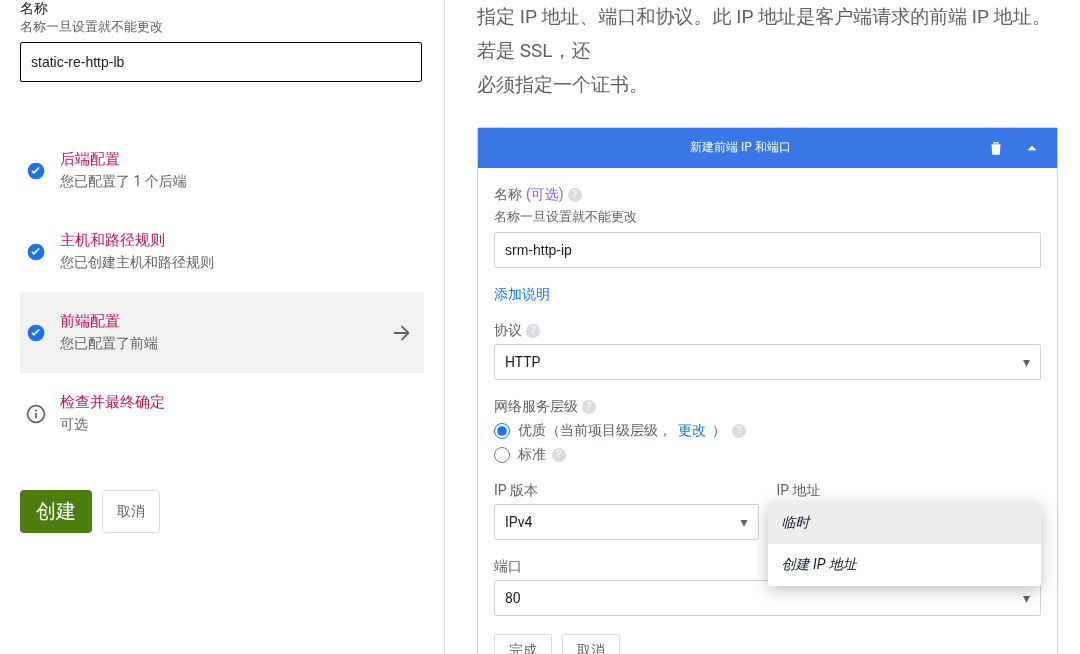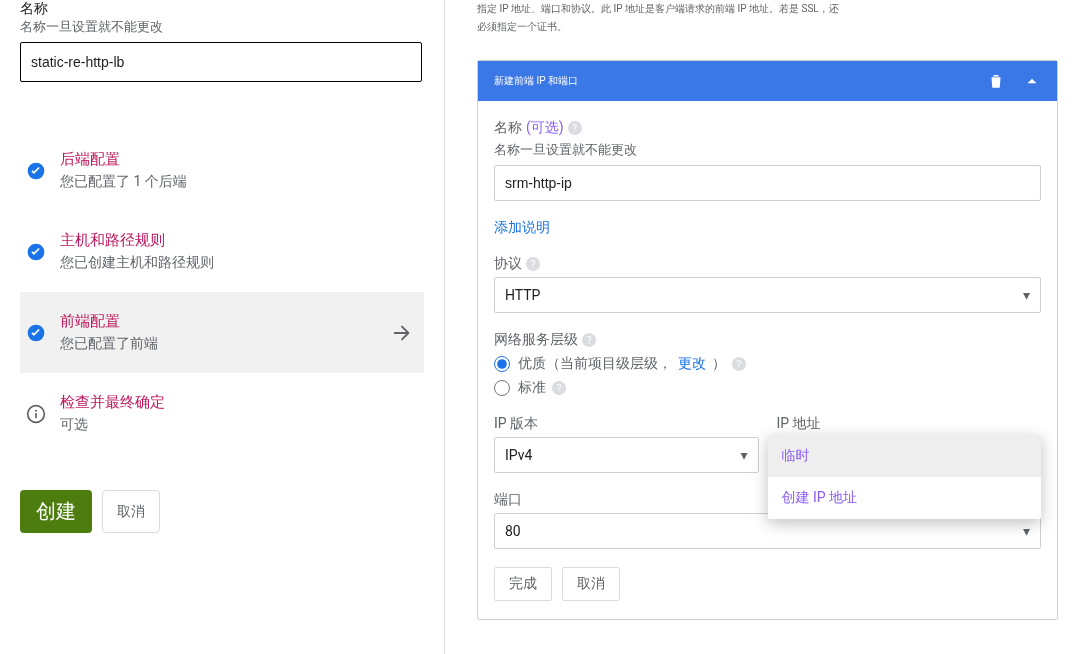--- a/index.html
+++ b/index.html
@@ -90,38 +90,38 @@
     border: 1px solid #dadce0;
     border-radius: 4px;
     padding: 8px 14px;
     font-size: 14px;
     cursor: pointer;
   }
 
   
   .right-intro {
     color: #5f6368;
-    font-size: 10px;
+    font-size: 19px;
     line-height: 1.8;
     margin-bottom: 24px;
   }
   .panel {
     border: 1px solid #d0d0d0;
     border-radius: 2px;
     margin-bottom: 22px;
   }
   .panel-header {
     background: #3b78e7;
     color: #fff;
     height: 40px;
     display: flex;
     align-items: center;
     padding: 0 16px;
   }
-  .panel-header-title { flex: 1; font-size: 10px; }
+  .panel-header-title { flex: 1; font-size: 12px; text-align: center; }
   .panel-header-actions { display: flex; gap: 18px; align-items: center; }
   .panel-header-actions span { display: flex; cursor: pointer; }
   .panel-header-actions svg { width: 18px; height: 18px; fill: #fff; }
 
   .panel-body { padding: 18px 16px; }
   .f-row { margin-bottom: 18px; }
   .f-label {
     color: #5f6368;
     font-size: 14px;
     display: flex;
@@ -172,22 +172,23 @@
     width: 50%;
     background: #fff;
     border-radius: 2px;
     box-shadow: 0 4px 16px rgba(0,0,0,0.25);
     z-index: 10;
     overflow: hidden;
   }
   .dropdown-pop .dd-item {
     padding: 12px 14px;
     font-size: 14px;
-    color: #8b5cf6;
-    cursor: pointer;
+    color: #0f172a;
+    cursor: pointer;
+    font-style: italic;
   }
   .dropdown-pop .dd-item.selected { background: #eeeeee; }
 
   .panel-actions { display: flex; gap: 10px; margin-top: 6px; }
   .btn-bordered {
     background: #fff;
     border: 1px solid #dadce0;
     color: #5f6368;
     border-radius: 2px;
     padding: 7px 14px;

